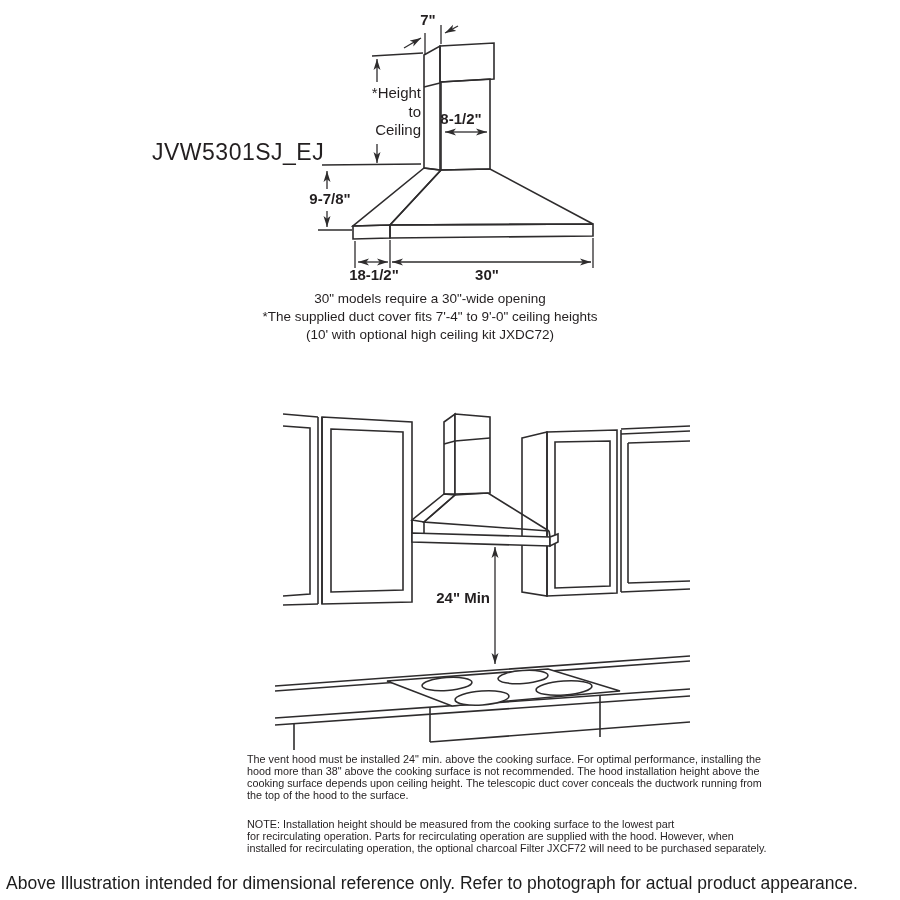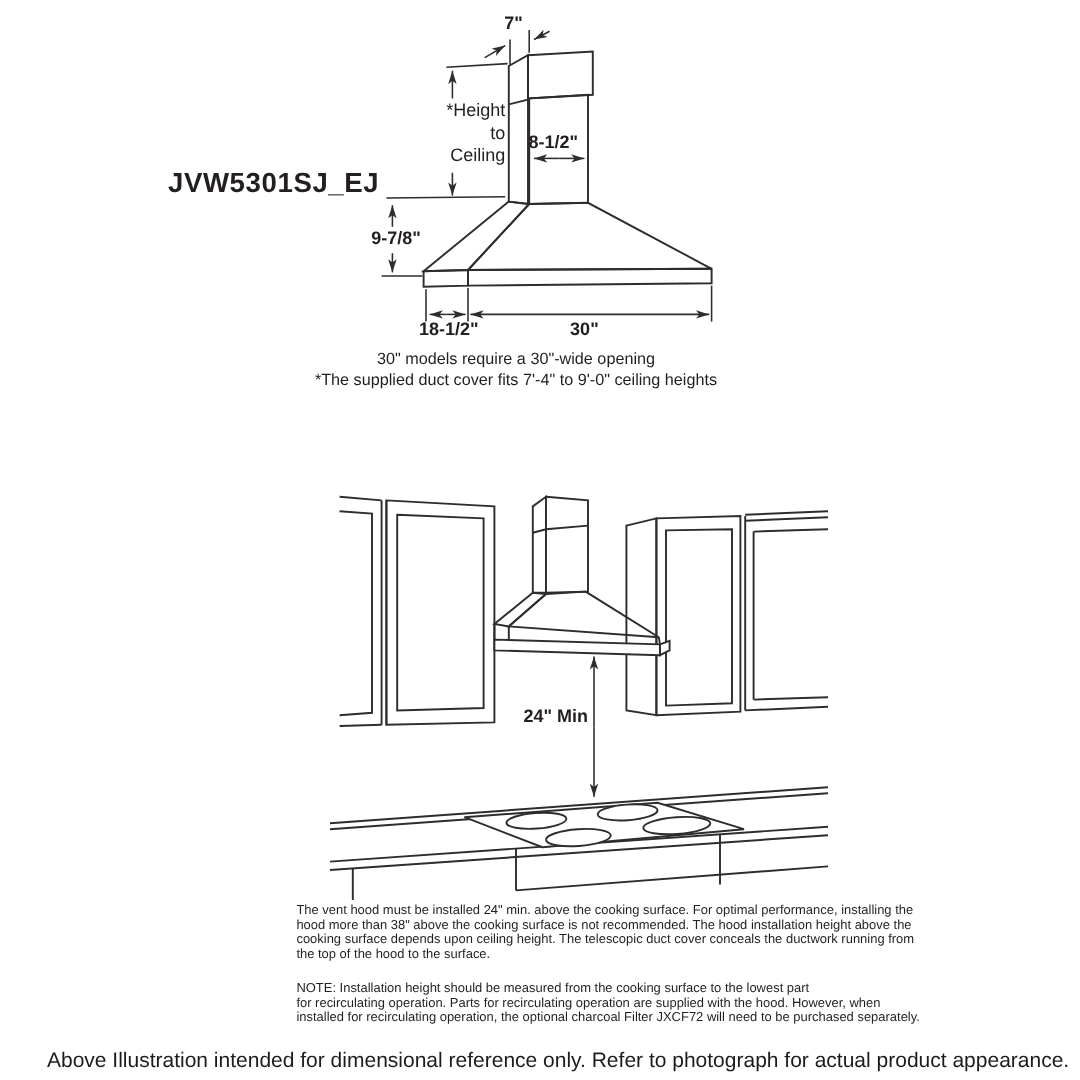--- a/index.html
+++ b/index.html
@@ -120,51 +120,52 @@
         <path class="fillw" d="M412,533 L550,537 L550,546 L412,542 Z"></path>
         <path class="fillw" d="M550,537 L558,534 L558,542 L550,546 Z"></path>
       </g>
       <g class="dim">
         <path d="M495,606 L495,547" marker-end="url(#ah)"></path>
         <path d="M495,606 L495,664" marker-end="url(#ah)"></path>
       </g>
     </g>
   </svg>
 
-  <div class="lbl model-title" style="left:140px;top:139px;font-weight:bold;">JVW5301SJ_EJ</div>
+  <div class="lbl model-title" style="left:152px;top:139px;">JVW5301SJ_EJ</div>
 
   <div class="lbl dimlbl ctr" style="left:408px;top:11px;width:40px;">7"</div>
 
   <div class="lbl prelines ctr" style="left:331px;top:84px;width:90px;font-size:15px;line-height:18.5px;text-align:right;">*Height
 to
 Ceiling</div>
 
   <div class="lbl dimlbl ctr" style="left:437px;top:110px;width:48px;">8-1/2"</div>
 
   <div class="lbl dimlbl ctr" style="left:303px;top:190px;width:54px;">9-7/8"</div>
 
   <div class="lbl dimlbl ctr" style="left:344px;top:266px;width:60px;">18-1/2"</div>
 
   <div class="lbl dimlbl ctr" style="left:463px;top:266px;width:48px;">30"</div>
 
   <div class="lbl caption ctr" style="left:155px;top:290px;width:550px;">
     <div>30" models require a 30"-wide opening</div>
     <div>*The supplied duct cover fits 7'-4" to 9'-0" ceiling heights</div>
+    <div>(10' with optional high ceiling kit JXDC72)</div>
   </div>
 
   <div class="lbl dimlbl" style="left:420px;top:589px;width:70px;text-align:right;">24" Min</div>
 
   <div class="lbl note" style="left:247px;top:753px;width:515px;">
     <div>The vent hood must be installed 24" min. above the cooking surface. For optimal performance, installing the</div>
     <div>hood more than 38" above the cooking surface is not recommended. The hood installation height above the</div>
     <div>cooking surface depends upon ceiling height. The telescopic duct cover conceals the ductwork running from</div>
     <div>the top of the hood to the surface.</div>
   </div>
 
   <div class="lbl note" style="left:247px;top:818px;width:520px;">
     <div>NOTE: Installation height should be measured from the cooking surface to the lowest part</div>
     <div>for recirculating operation. Parts for recirculating operation are supplied with the hood. However, when</div>
     <div>installed for recirculating operation, the optional charcoal Filter JXCF72 will need to be purchased separately.</div>
   </div>
 
-  <div class="lbl footer" style="left:6px;top:873px;width:885px;text-align:right;">Above Illustration intended for dimensional reference only. Refer to photograph for actual product appearance.</div>
+  <div class="lbl footer" style="left:6px;top:873px;width:885px;">Above Illustration intended for dimensional reference only. Refer to photograph for actual product appearance.</div>
 
 </div>
 
 </body></html>

